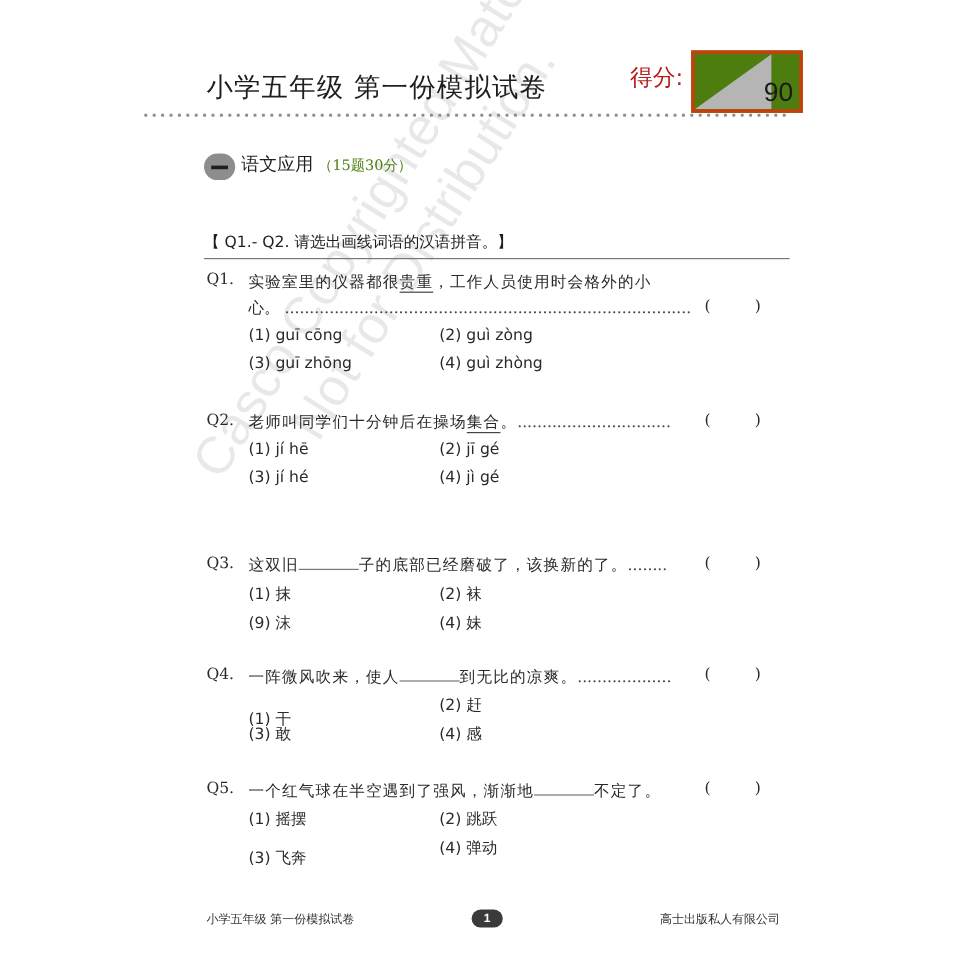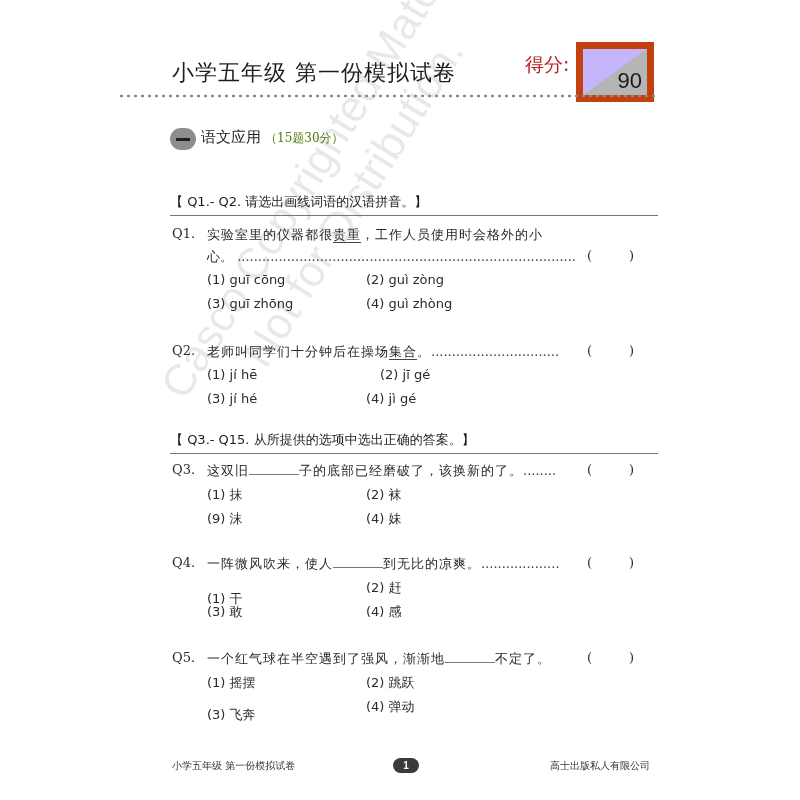--- a/index.html
+++ b/index.html
@@ -14,21 +14,21 @@
       position: absolute; left: 172px; top: 58px;
       font-family: "DejaVu Sans", "Liberation Sans", sans-serif;
       font-size: 22px; font-weight: normal; color: #1e1e1e; letter-spacing: 1px;
     }
     .score-label {
       position: absolute; left: 525px; top: 52px;
       font-family: "DejaVu Sans", sans-serif; font-size: 19px; color: #b91c1c;
     }
     .score-box {
       position: absolute; left: 576px; top: 42px; width: 64px; height: 46px;
-      border: 7px solid #c2410c; background: #c4b5fd; overflow: hidden;
+      border: 3px solid #c2410c; background: #4d7c0f; overflow: hidden; padding-left: 23px;
     }
     .score-box svg { position: absolute; left: 0; top: 0; }
     .score-value {
       position: absolute; right: 5px; bottom: 1px;
       font-family: "Liberation Sans", sans-serif; font-size: 22px; color: #1a1a1a;
     }
     .dots {
       position: absolute; left: 118px; top: 94px; width: 540px; height: 4px;
       background-image: radial-gradient(circle, #8a8a8a 1.3px, transparent 1.6px);
       background-size: 7px 4px; background-repeat: repeat-x;
@@ -129,26 +129,25 @@
     <span class="opt" style="left:35px; top:70px;text-align:center;">(3) guī  zhōng</span>
     <span class="opt" style="left:194px; top:70px;">(4) guì  zhòng</span>
   </div>
 
   <div class="q" style="top:343px;">
     <span class="q-num">Q2.</span>
     <span class="q-text"><span>老师叫同学们十分钟后在操场</span><span class="ul">集合</span><span>。</span><span class="leader">...............................</span></span>
     <span class="paren-open" style="top:0;">(</span>
     <span class="paren-close" style="top:0;">)</span>
     <span class="opt" style="left:35px; top:24px;">(1) jí  hē</span>
-    <span class="opt" style="left:208px; top:24px;">(2) jī  gé</span>
+    <span class="opt" style="left:194px; top:24px;">(2) jī  gé</span>
     <span class="opt" style="left:35px; top:48px;">(3) jí  hé</span>
     <span class="opt" style="left:194px; top:48px;">(4) jì  gé</span>
   </div>
 
-  <div class="group-header" style="top:431px;">【 Q3.- Q15. 从所提供的选项中选出正确的答案。】</div>
 
   <div class="q" style="top:462px;">
     <span class="q-num">Q3.</span>
     <span class="q-text"><span>这双旧</span><span class="blank"></span><span>子的底部已经磨破了，该换新的了。</span><span class="leader">........</span></span>
     <span class="paren-open" style="top:0;">(</span>
     <span class="paren-close" style="top:0;">)</span>
     <span class="opt" style="left:35px; top:24px;">(1) 抹</span>
     <span class="opt" style="left:194px; top:24px;">(2) 袜</span>
     <span class="opt" style="left:35px; top:48px;">(9) 沫</span>
     <span class="opt" style="left:194px; top:48px;text-align:center;">(4) 妹</span>

